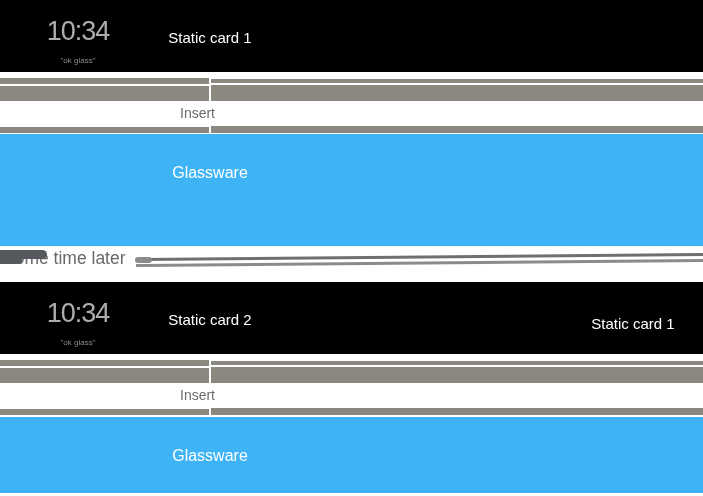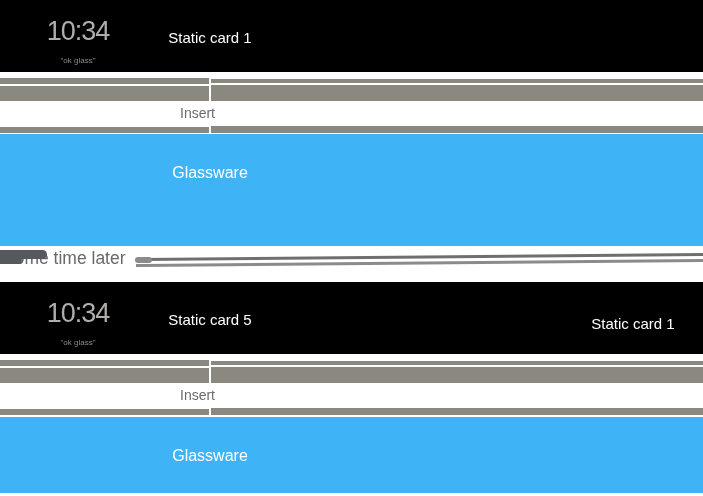--- a/index.html
+++ b/index.html
@@ -93,21 +93,21 @@
     <div class="blob-tail"></div>
     <div class="line-step"></div>
   </div>
 
   <div class="section" id="s2">
     <div class="black-strip">
       <div class="clock">
         <div class="clock-time">10:34</div>
         <div class="clock-hotword">"ok glass"</div>
       </div>
-      <div class="card-label">Static card 5</div>
+      <div class="card-label">Static card 2</div>
       <div class="card-label-right">Static card 1</div>
     </div>
 
     <div class="band t-left"></div>
     <div class="band t-right"></div>
     <div class="band m-left"></div>
     <div class="band m-right"></div>
 
     <div class="insert-label">Insert</div>
 

